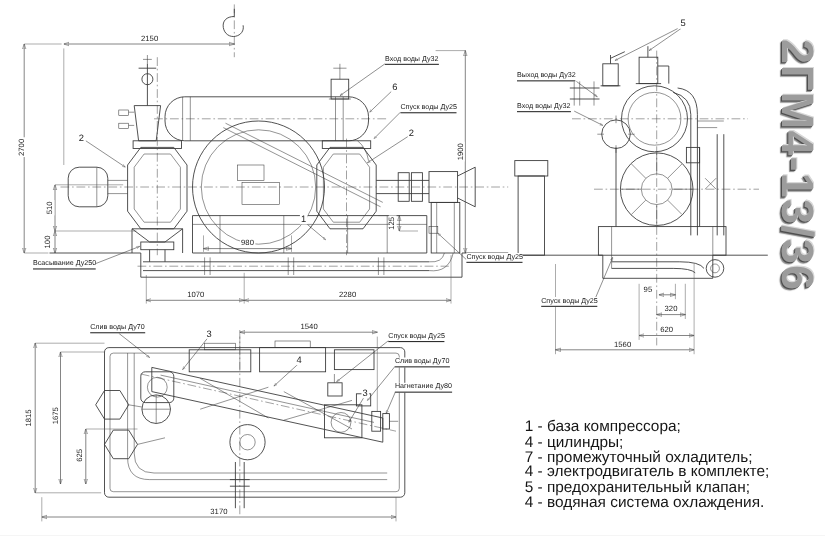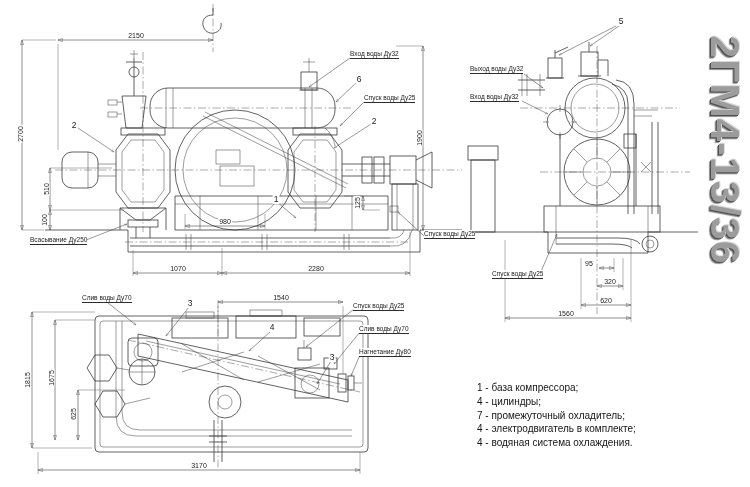--- a/index.html
+++ b/index.html
@@ -11,21 +11,21 @@
   svg .cl{stroke:#555;stroke-width:.5;stroke-dasharray:8 2.5 1.5 2.5;}
   svg .dimln{stroke:#333;stroke-width:.55;}
   svg .ext{stroke:#555;stroke-width:.45;}
   svg .ld{stroke:#333;stroke-width:.5;}
   svg .hz{stroke:none;}
   .ann{position:absolute;color:#1b1b1b;white-space:nowrap;z-index:3;}
   .dim{font-size:7px;transform:translate(-50%,-100%);background:#fff;padding:0 1px;}
   .dimv{font-size:7px;transform:translate(-50%,-50%) rotate(-90deg);background:#fff;padding:0 1px;}
   .plbl{font-size:6.5px;border-bottom:.8px solid #2e2e2e;padding-bottom:1px;background:#fff;}
   .bal{font-size:8.5px;transform:translate(-50%,-50%);background:#fff;padding:0 1px;}
-  .legend{position:absolute;left:477px;top:381px;font-size:10px;line-height:13.8px;color:#151515;z-index:3;}
+  .legend{position:absolute;left:477px;top:381px;font-size:14px;line-height:13.8px;color:#151515;z-index:3;}
   .title{position:absolute;left:575px;top:125px;width:300px;height:50px;line-height:50px;
          text-align:center;transform:rotate(90deg);font-size:41px;font-weight:bold;
          letter-spacing:1px;color:#9c9c9c;z-index:2;
          text-shadow:-1px -1px 0 #d8d8d8, 1px 1px 0 #4f4f4f, 2px 2px 1px #8a8a8a;}
 </style>
 </head>
 <body>
 
 <div class="canvas">
 
@@ -291,18 +291,19 @@
   <div class="ann plbl" style="left:359px;top:348px">Нагнетание Ду80</div>
   <div class="ann bal" style="left:190px;top:303px">3</div>
   <div class="ann bal" style="left:272px;top:327px">4</div>
   <div class="ann bal" style="left:332px;top:357px">3</div>
 
   <div class="legend">
     <div>1 - база компрессора;</div>
     <div>4 - цилиндры;</div>
     <div>7 - промежуточный охладитель;</div>
     <div>4 - электродвигатель в комплекте;</div>
+    <div>5 - предохранительный клапан;</div>
     <div>4 - водяная система охлаждения.</div>
   </div>
 
   <div class="title">2ГМ4-13/36</div>
 
 </div>
 
 </body></html>

